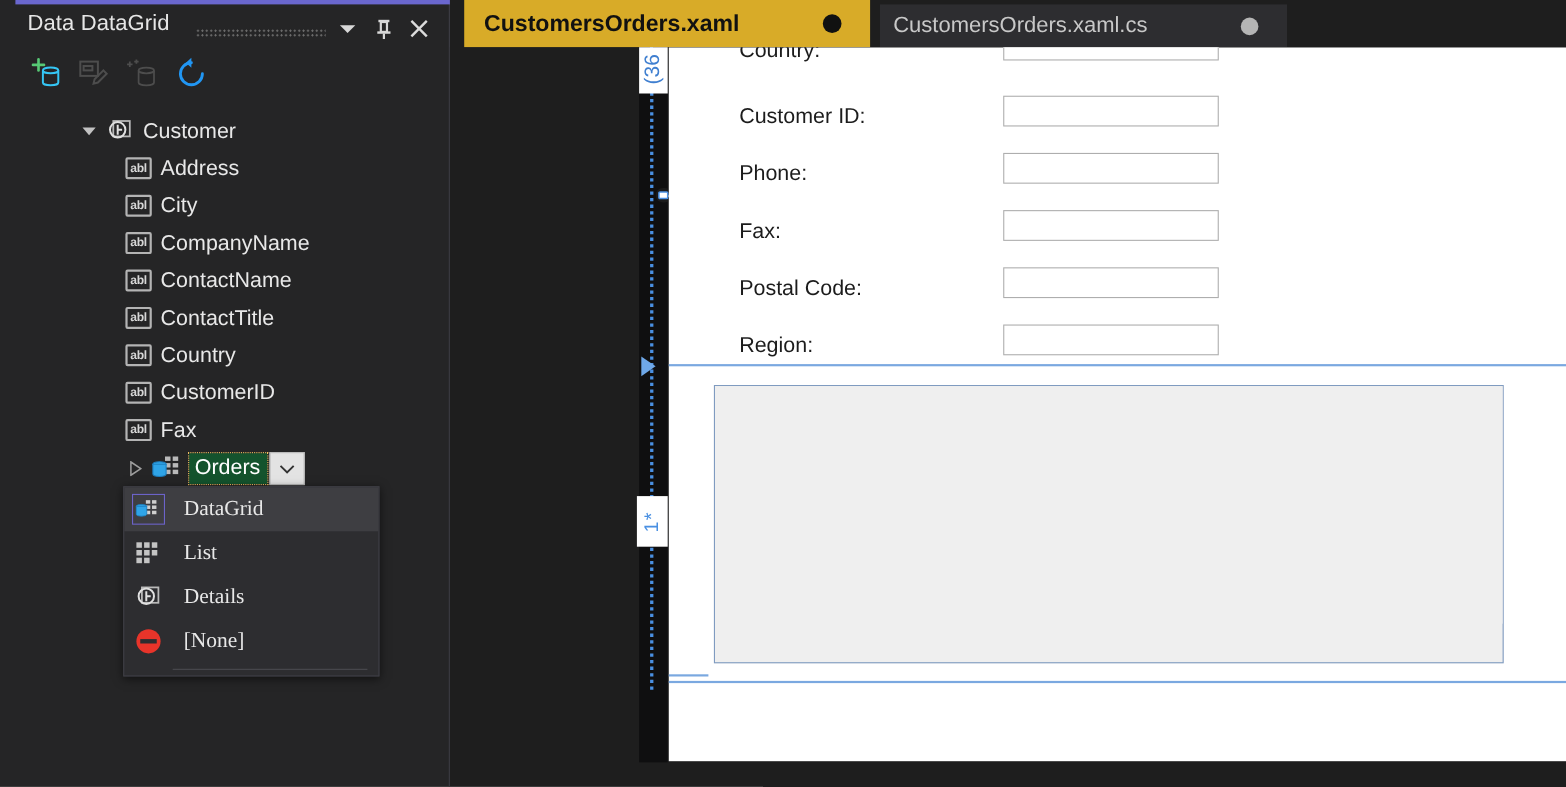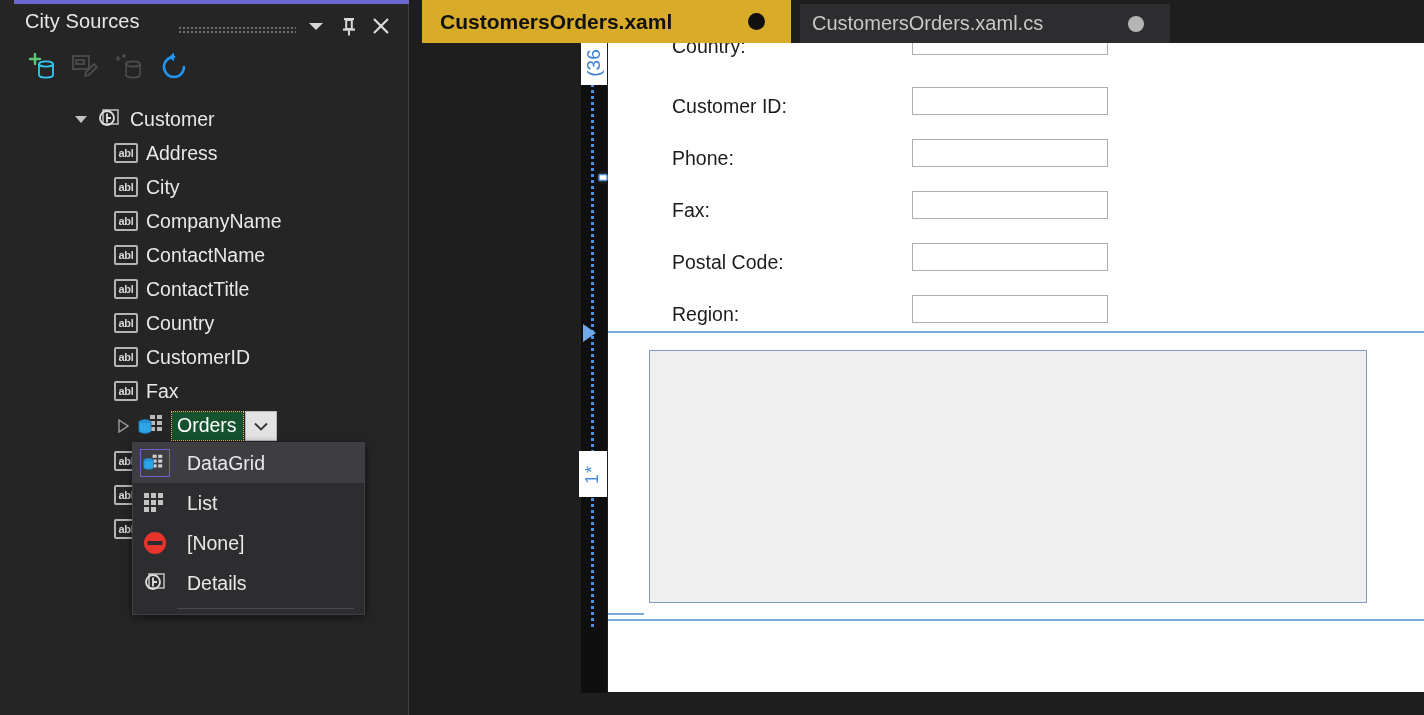--- a/index.html
+++ b/index.html
@@ -91,24 +91,25 @@
     outline: 1px dotted #f0c060;
   }
   #orders-drop {
     width: 32px; height: 30px; margin-left: 2px;
     background: #e3e3e3; border: 1px solid #b9b9b9;
     display: flex; align-items: center; justify-content: center;
   }
 
   
   #menu {
-    position: absolute; left: 132px; top: 442px; width: 233px;
+    position: absolute; left: 112px; top: 442px; width: 233px;
     background: #2d2d30; border: 1px solid #3f3f46;
     box-shadow: 0 2px 8px rgba(0,0,0,.55);
     z-index: 40;
+    font-family: Liberation Serif, serif;
   }
   .mi {
     position: relative; height: 40px; display: flex; align-items: center;
     color: #e8e8e8; font-size: 19.5px; white-space: nowrap;
   }
   .mi.hl { background: #3e3e42; }
   .mi-ico {
     width: 44px; flex: 0 0 44px;
     display: flex; align-items: center; justify-content: center;
   }
@@ -233,21 +234,21 @@
 </style>
 </head>
 <body>
 
 <div id="root">
 
   <div id="ds-panel">
     <div id="ds-accent"></div>
 
     <div id="ds-header">
-      <div id="ds-title">City Sources</div>
+      <div id="ds-title">Data DataGrid</div>
       <div id="ds-dots"></div>
 
       <div class="hdr-btn" id="ds-chevron">
         <svg width="18" height="12" viewBox="0 0 18 12">
             <polygon points="2,3 16,3 9,10" fill="#d8d8d8"></polygon>
           </svg>
       </div>
       <div class="hdr-btn" id="ds-pin">
         <svg width="18" height="20" viewBox="0 0 18 20">
           <rect x="4" y="2" width="10" height="2.2" fill="#d8d8d8"></rect>
@@ -433,37 +434,37 @@
               <rect x="2" y="16" width="5" height="5"></rect>
                 <rect x="9" y="16" width="5" height="5"></rect>
             </g>
           </svg>
         </span>
         <span class="mi-lbl">List</span>
       </div>
 
       <div class="mi">
         <span class="mi-ico">
-          <svg width="26" height="26" viewBox="0 0 26 26">
-            <circle cx="13" cy="13" r="11" fill="#e8342a"></circle>
-            <rect x="5.5" y="11" width="15" height="4" fill="#2d2d30"></rect>
-          </svg>
-        </span>
-        <span class="mi-lbl">[None]</span>
-      </div>
-
-      <div class="mi">
-        <span class="mi-ico">
           <svg width="26" height="24" viewBox="0 0 26 24">
             <rect x="7" y="3" width="15" height="14" fill="none" stroke="#b9b9b9" stroke-width="1.6"></rect>
             <circle cx="11" cy="11" r="7" fill="none" stroke="#e0e0e0" stroke-width="1.8"></circle>
             <path d="M11 6.5 L11 15.5 M11 11 L15 11" stroke="#e0e0e0" stroke-width="1.8" fill="none"></path>
           </svg>
         </span>
         <span class="mi-lbl">Details</span>
+      </div>
+
+      <div class="mi">
+        <span class="mi-ico">
+          <svg width="26" height="26" viewBox="0 0 26 26">
+            <circle cx="13" cy="13" r="11" fill="#e8342a"></circle>
+            <rect x="5.5" y="11" width="15" height="4" fill="#2d2d30"></rect>
+          </svg>
+        </span>
+        <span class="mi-lbl">[None]</span>
       </div>
 
       <div id="menu-sep"></div>
 
     </div>
   </div>
 
   <div id="tab-active">
     <span class="t-lbl">CustomersOrders.xaml</span>
     <span class="t-dot"></span>

